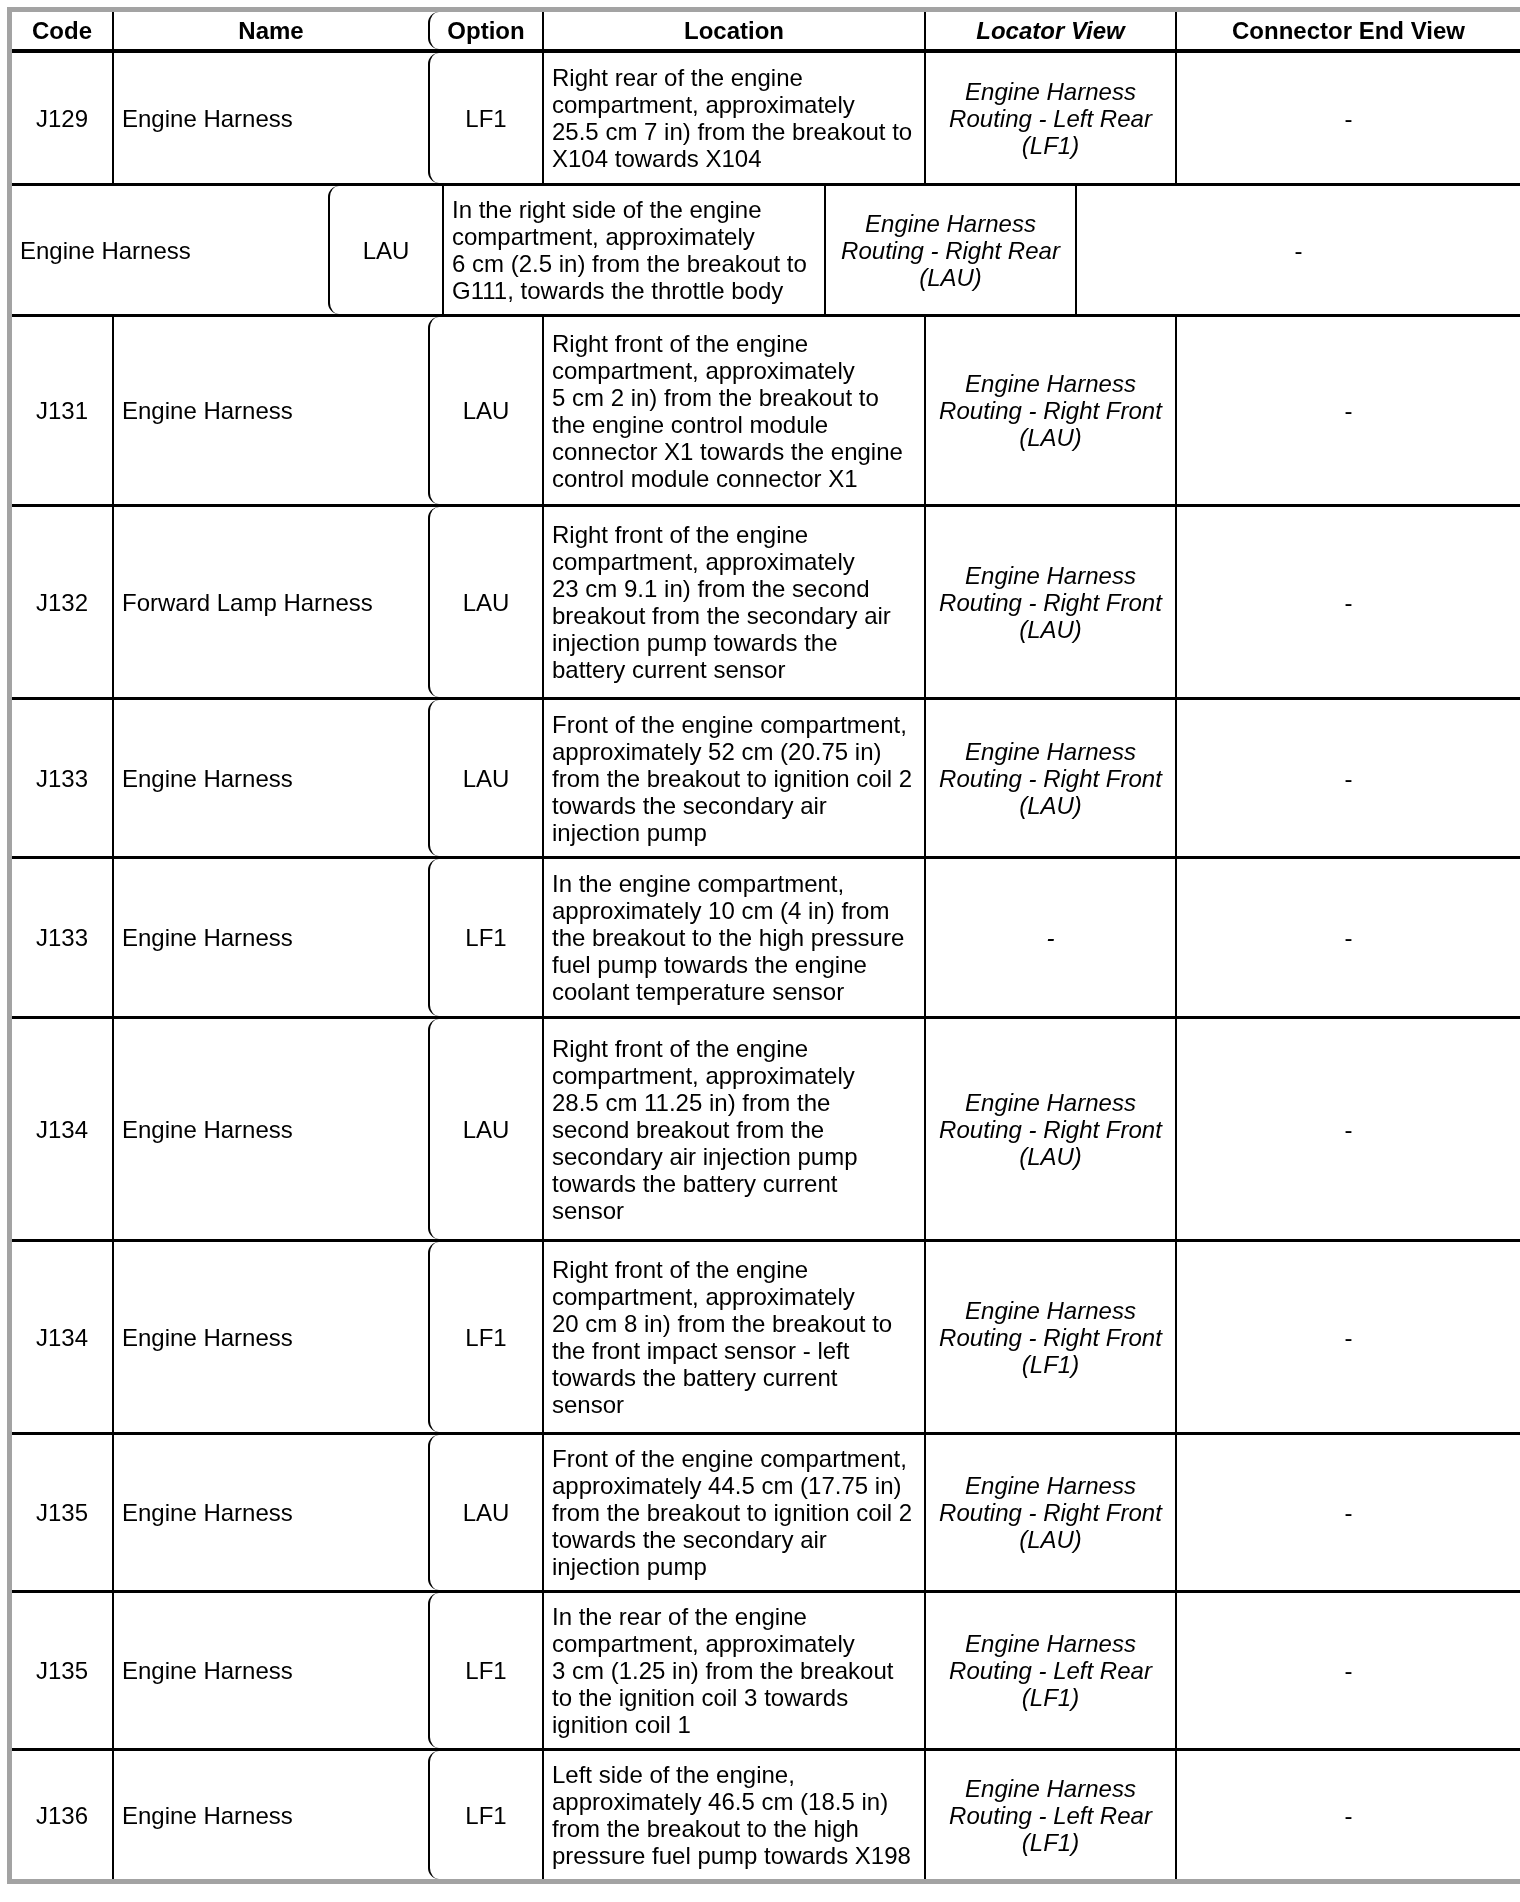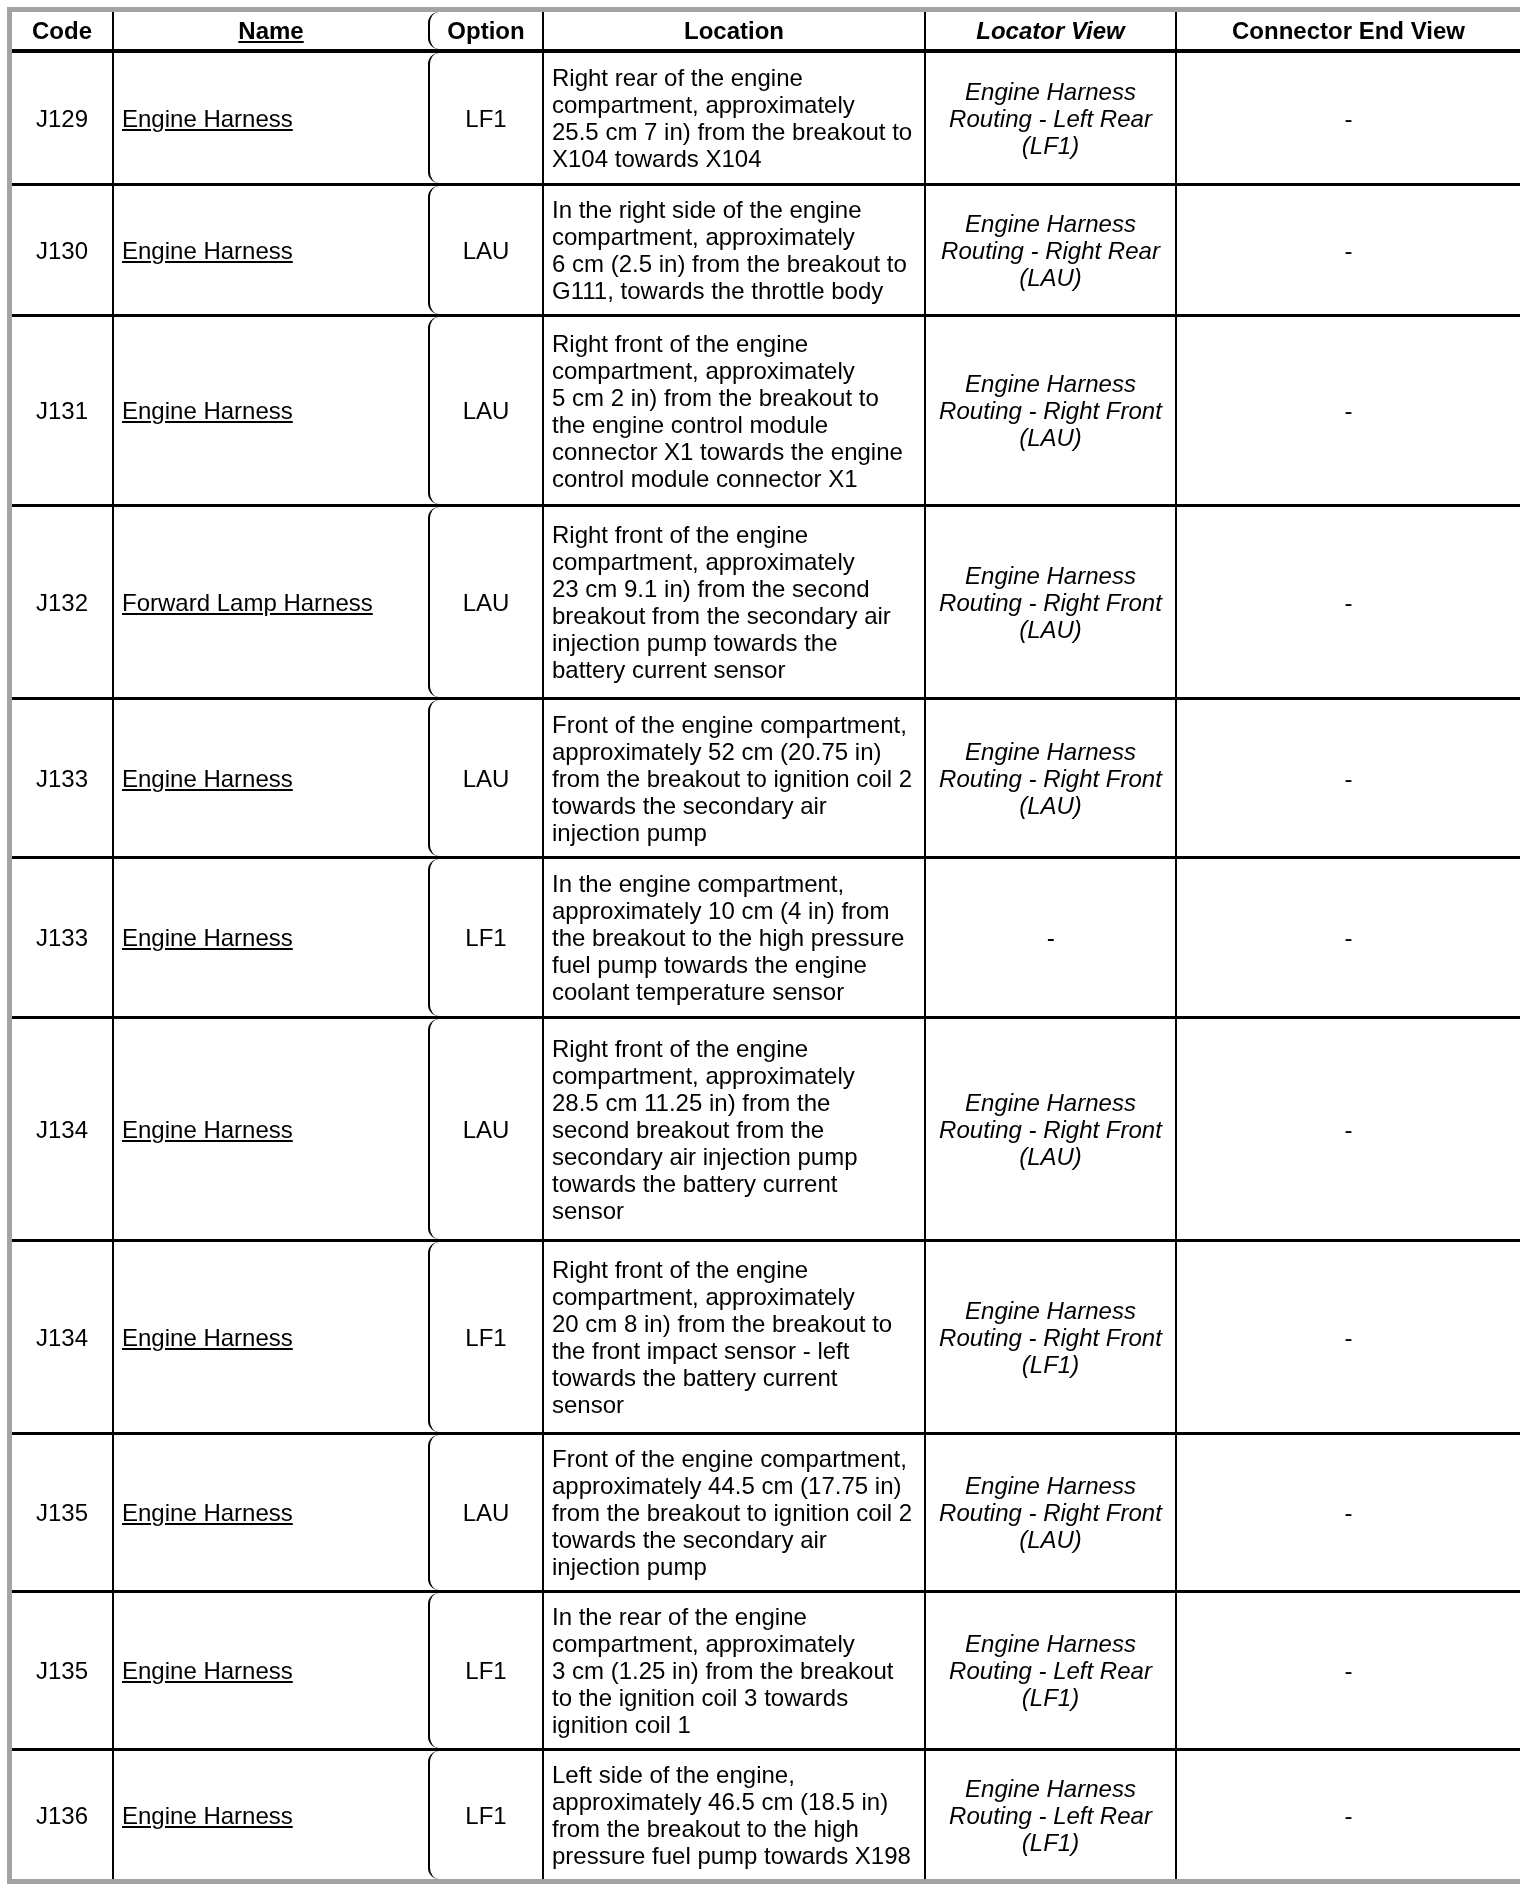--- a/index.html
+++ b/index.html
@@ -44,21 +44,21 @@
     display: flex;
     flex-direction: column;
     justify-content: center;
     font-size: 24px;
     line-height: 27px;
     box-sizing: border-box;
   }
   .th + .th, .td + .td { border-left: 2px solid #000000; }
   
   .c1 { width: 100px; }
-  .c2 { width: 316px; text-decoration: underline; }
+  .c2 { width: 316px; }
   .c3 { width: 114px; border-radius: 11px; }
   .c4 { width: 382px; }
   .c5 { width: 251px; font-style: italic; }
   .c6 { flex: 1; text-align: right; }
   .center { align-items: center; text-align: center; }
   .td.c2 { padding-left: 8px; padding-right: 4px; }
   .td.c4 {
     padding: 10px 2px 10px 8px;
     white-space: pre-line;
   }
@@ -98,21 +98,20 @@
 compartment, approximately
 25.5 cm 7 in) from the breakout to
 X104 towards X104</div>
     <div class="td c5 center">Engine Harness
 Routing - Left Rear
 (LF1)</div>
     <div class="td c6 center">-</div>
   </div>
 
   <div class="tr">
-    <div class="td c1 center">J130</div>
     <div class="td c2">Engine Harness</div>
     <div class="td c3 center">LAU</div>
     <div class="td c4">In the right side of the engine
 compartment, approximately
 6 cm (2.5 in) from the breakout to
 G111, towards the throttle body</div>
     <div class="td c5 center">Engine Harness
 Routing - Right Rear
 (LAU)</div>
     <div class="td c6 center">-</div>

